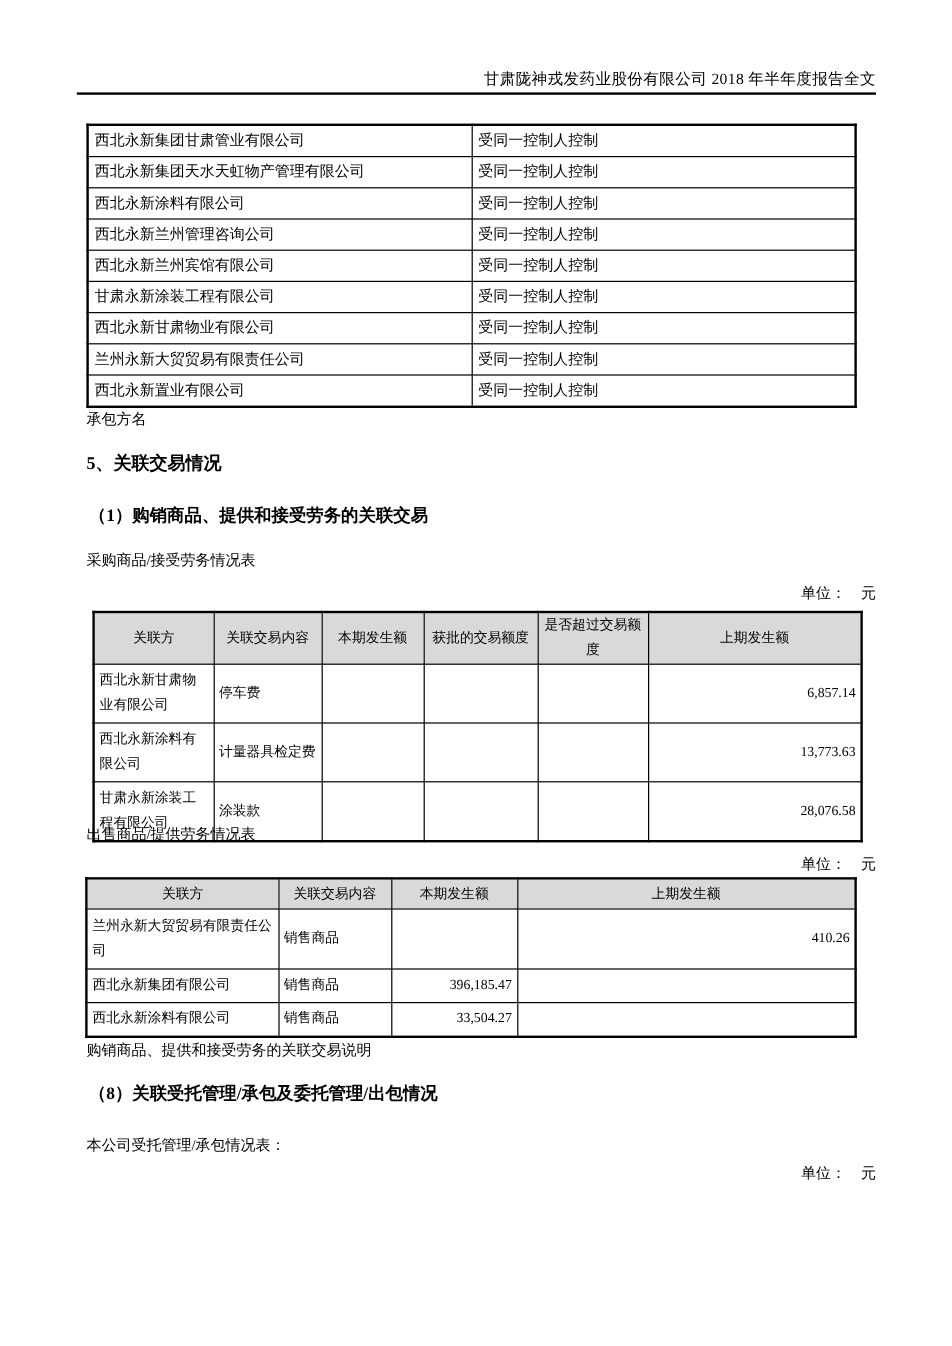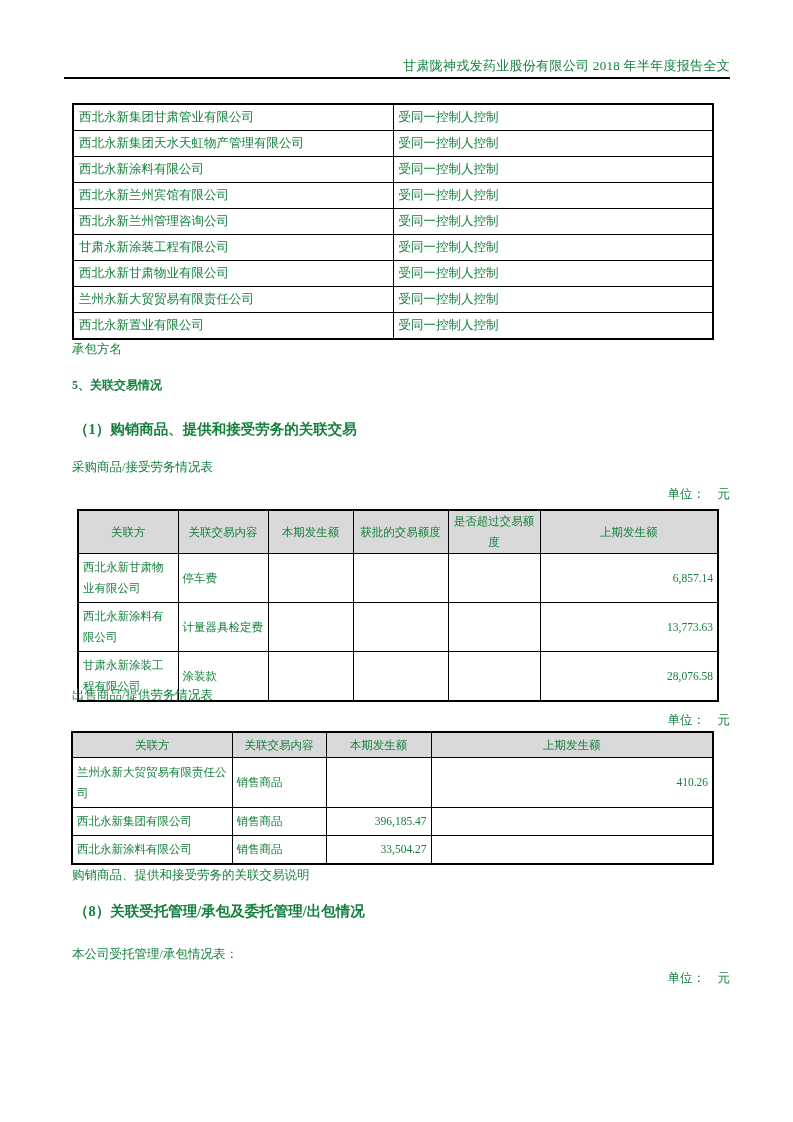--- a/index.html
+++ b/index.html
@@ -2,21 +2,21 @@
 <html><head>
 <meta charset="utf-8">
 <style>
   html,body { margin:0; padding:0; background:#ffffff; }
   .page {
     position: relative;
     width: 793px;
     height: 988px;
     background: #ffffff;
     font-family: "Liberation Serif", "DejaVu Serif", serif;
-    color: #15803d;
+    color: #000000;
     overflow: hidden;
   }
   .doc-header {
     position: absolute;
     top: 57px; left: 72px; width: 658px;
     font-size: 13px;
     text-align: right;
     letter-spacing: 0.3px;
     white-space: nowrap;
   }
@@ -37,21 +37,21 @@
   .txt {
     position: absolute; left: 72px;
     font-size: 12.5px; white-space: nowrap;
   }
   .unit {
     position: absolute; right: 63px;
     font-size: 12.5px; white-space: nowrap; text-align: right;
   }
   .h-main {
     position: absolute; left: 72px;
-    font-size: 12px; font-weight: bold; white-space: nowrap;
+    font-size: 15px; font-weight: bold; white-space: nowrap;
   }
   .h-sub {
     position: absolute; left: 74px;
     font-size: 14.5px; font-weight: bold; white-space: nowrap;
   }
 
   
   .fin { font-size: 11.5px; line-height: 21px; }
   .fin th {
     background: #d9d9d9; text-align: center;
@@ -98,25 +98,25 @@
       </tr>
       <tr>
         <td>西北永新集团天水天虹物产管理有限公司</td>
         <td>受同一控制人控制</td>
       </tr>
       <tr>
         <td>西北永新涂料有限公司</td>
         <td>受同一控制人控制</td>
       </tr>
       <tr>
+        <td>西北永新兰州管理咨询公司</td>
+        <td>受同一控制人控制</td>
+      </tr>
+      <tr>
         <td>西北永新兰州宾馆有限公司</td>
-        <td>受同一控制人控制</td>
-      </tr>
-      <tr>
-        <td>西北永新兰州管理咨询公司</td>
         <td>受同一控制人控制</td>
       </tr>
       <tr>
         <td>甘肃永新涂装工程有限公司</td>
         <td>受同一控制人控制</td>
       </tr>
       <tr>
         <td>西北永新甘肃物业有限公司</td>
         <td>受同一控制人控制</td>
       </tr>

